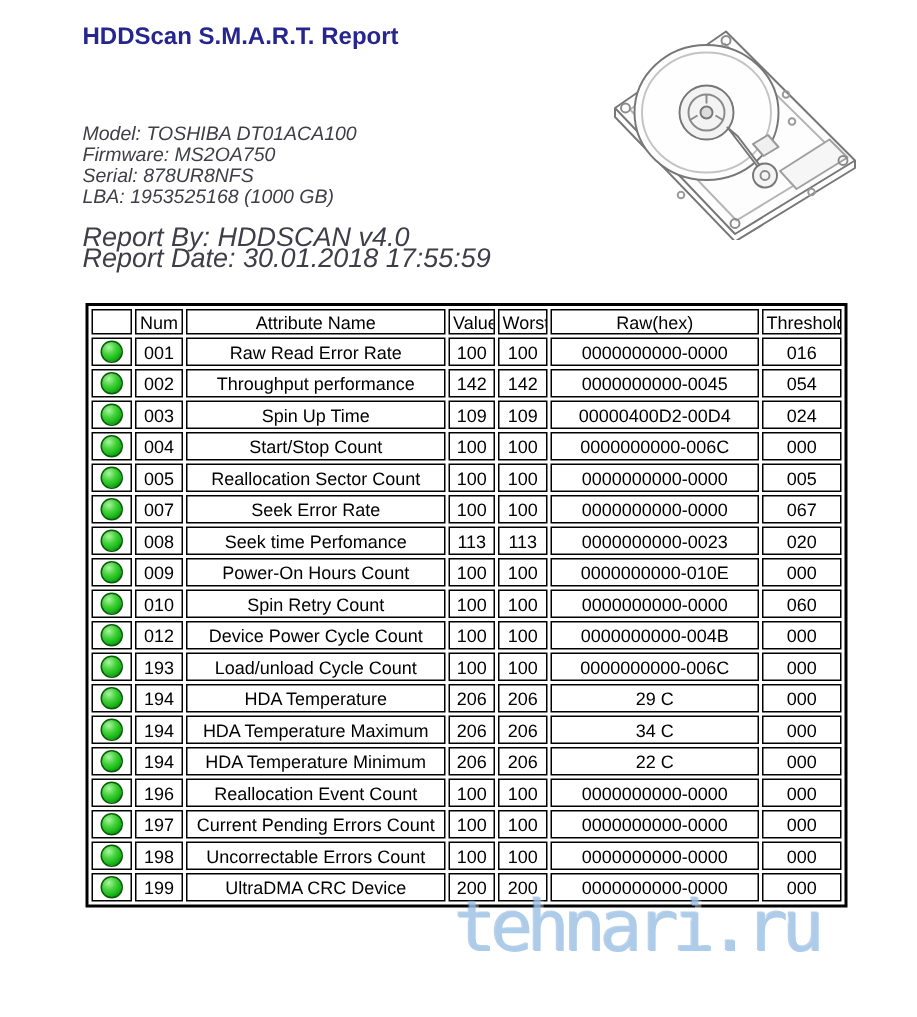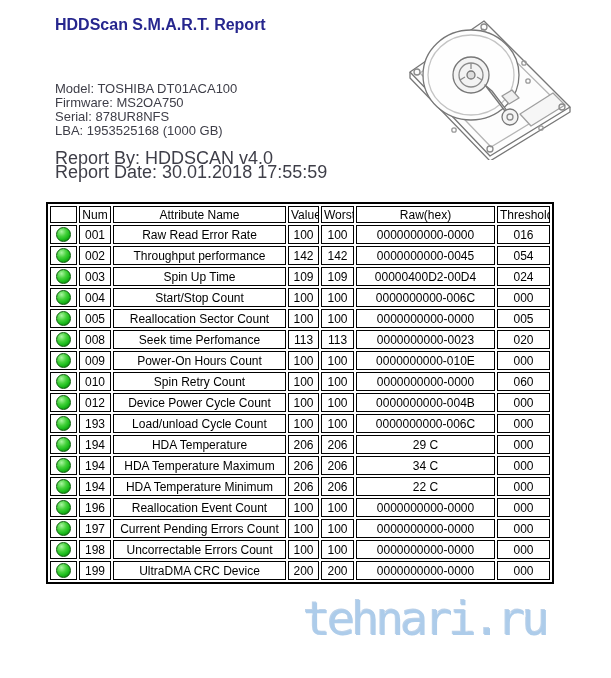--- a/index.html
+++ b/index.html
@@ -17,26 +17,26 @@
   .page{position:relative;width:611px;height:678px;background:var(--page-bg);overflow:hidden;}
 
   .report-title{
     position:absolute;left:55px;top:16px;
     font-size:16px;font-weight:bold;color:var(--title-color);
     letter-spacing:0px;
   }
 
   .info-block{position:absolute;left:55px;top:82px;font-size:13px;line-height:14px;color:var(--info-color);}
   .report-block{position:absolute;left:55px;top:151px;font-size:18px;line-height:14px;color:var(--info-color);}
-  .info-line{white-space:nowrap;}
+  .info-line{white-space:nowrap;font-style:italic;}
 
   .hdd-art{position:absolute;left:402px;top:18px;}
 
   table.smart{
-    position:absolute;left:46px;top:202px;
+    position:absolute;left:57px;top:202px;
     border-collapse:separate;border-spacing:2px;
     border:2px solid var(--table-border-color);
     table-layout:fixed;width:496px;
     background:#fff;
   }
   table.smart th,table.smart td{
     border:1px solid var(--table-border-color);
     box-sizing:border-box;
     font-size:12px;color:var(--table-text-color);
     font-weight:normal;
@@ -190,20 +190,29 @@
           <td class="c-led"><span class="led"></span></td>
           <td class="c-num">005</td>
           <td class="c-name">Reallocation Sector Count</td>
           <td class="c-val">100</td>
           <td class="c-val">100</td>
           <td class="c-raw">0000000000-0000</td>
           <td class="c-thr">005</td>
         </tr>
         <tr>
           <td class="c-led"><span class="led"></span></td>
+          <td class="c-num">007</td>
+          <td class="c-name">Seek Error Rate</td>
+          <td class="c-val">100</td>
+          <td class="c-val">100</td>
+          <td class="c-raw">0000000000-0000</td>
+          <td class="c-thr">067</td>
+        </tr>
+        <tr>
+          <td class="c-led"><span class="led"></span></td>
           <td class="c-num">008</td>
           <td class="c-name">Seek time Perfomance</td>
           <td class="c-val">113</td>
           <td class="c-val">113</td>
           <td class="c-raw">0000000000-0023</td>
           <td class="c-thr">020</td>
         </tr>
         <tr>
           <td class="c-led"><span class="led"></span></td>
           <td class="c-num">009</td>

